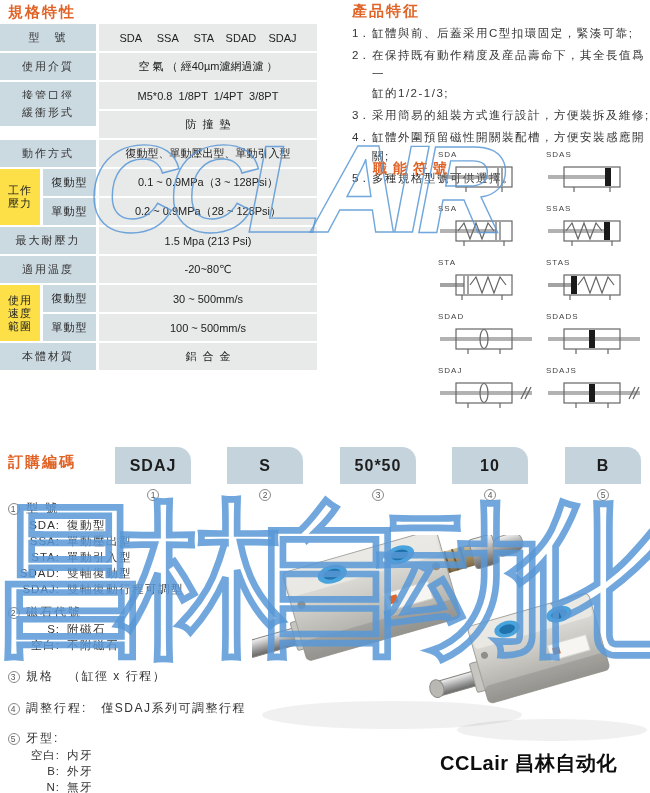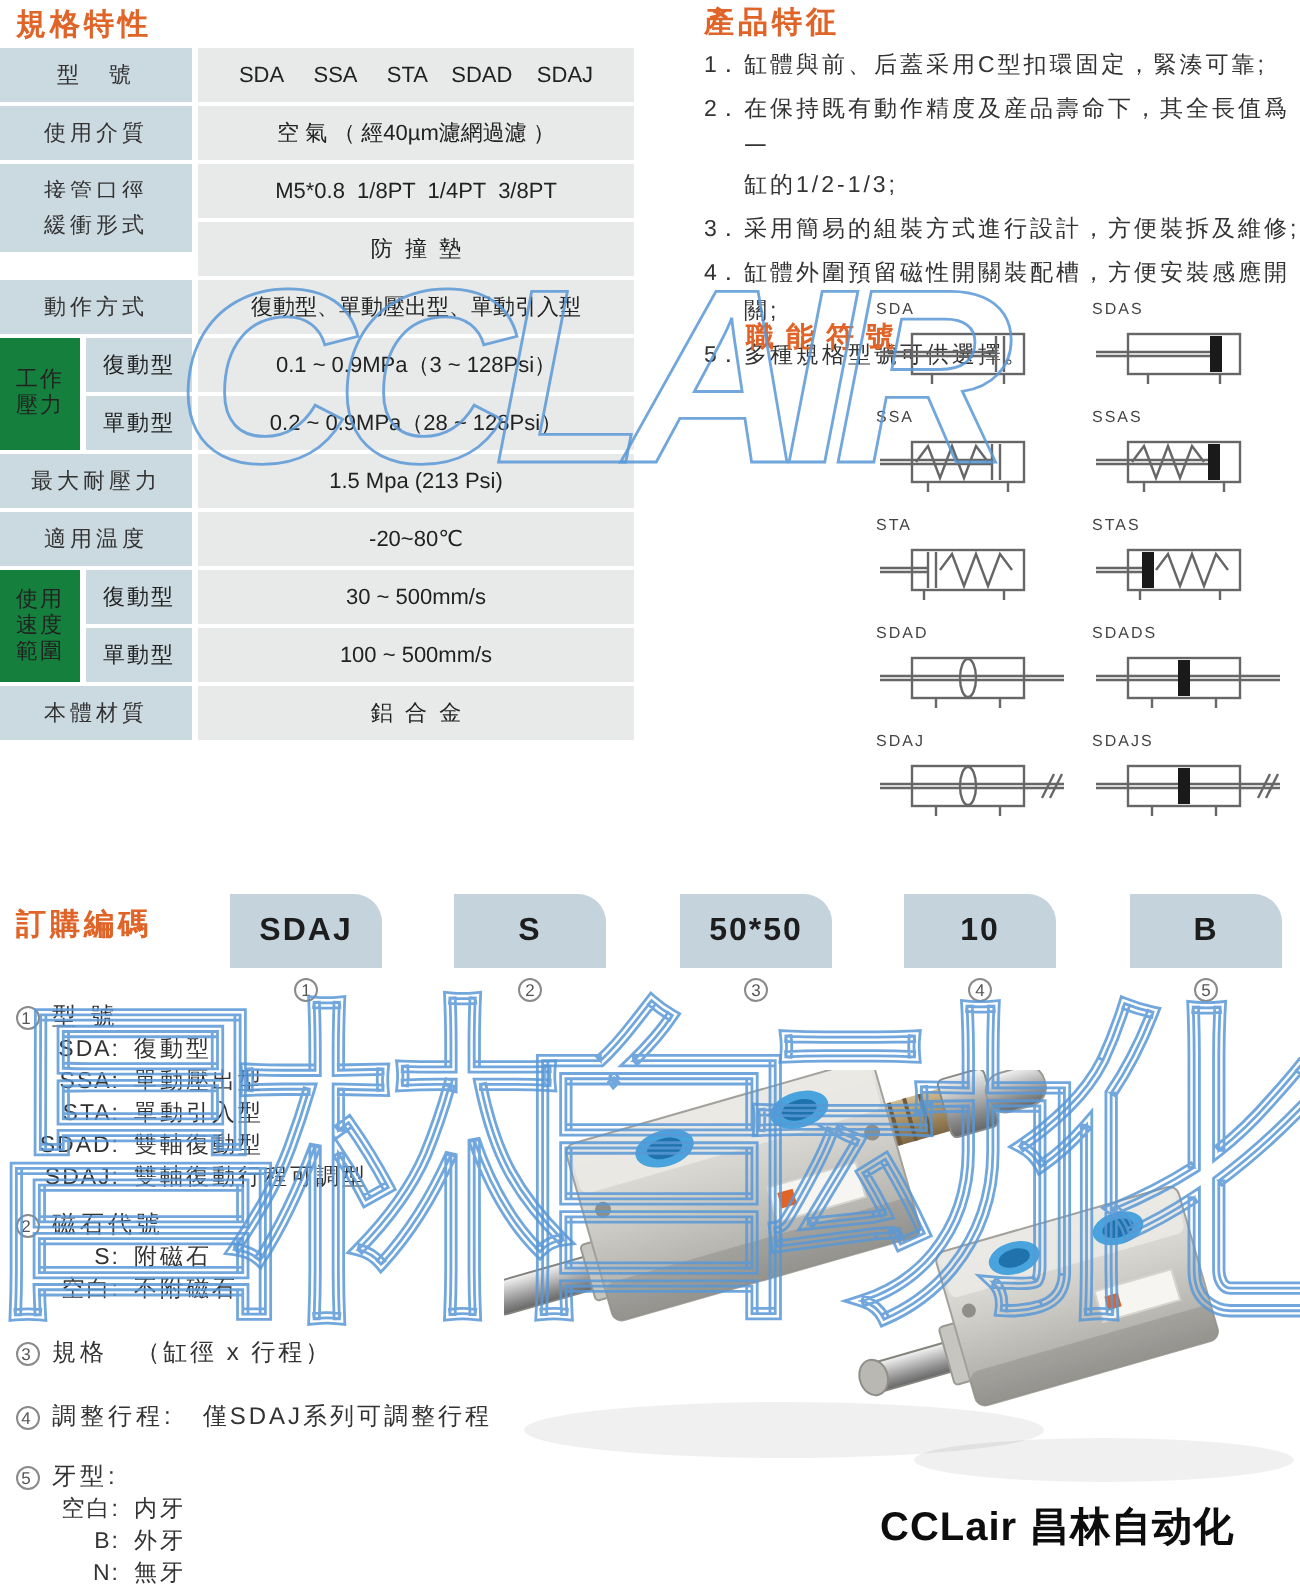--- a/index.html
+++ b/index.html
@@ -13,21 +13,21 @@
 
   
   .sec-title { font-size:15px; font-weight:bold; color:#e06428; letter-spacing:2px; }
 
   
   #spec-table { left:0; top:24px; width:340px; height:348px; }
   .cell { position:absolute; display:flex; align-items:center; justify-content:center;
           font-size:11px; color:#222; text-align:center; }
   .lbl  { background:#cbd9e1; width:96px; height:27px; letter-spacing:2px; color:#333; }
   .val  { background:#e8e9e9; left:99px; width:218px; height:27px; white-space:pre; }
-  .grp  { background:#15803d; width:40px; height:56px; white-space:pre-line;
+  .grp  { background:#fde047; width:40px; height:56px; white-space:pre-line;
           line-height:13px; letter-spacing:1px; }
   .sub  { background:#cbd9e1; left:43px; width:53px; height:27px; letter-spacing:1px; }
 
   
   #features { left:352px; top:2px; width:298px; }
   .feat-item { display:flex; margin-top:3px; font-size:11.5px; color:#333; }
   .feat-num { width:20px; flex:none; line-height:19px; }
   .feat-text { white-space:pre-line; line-height:19px; letter-spacing:1.5px; }
 
   

